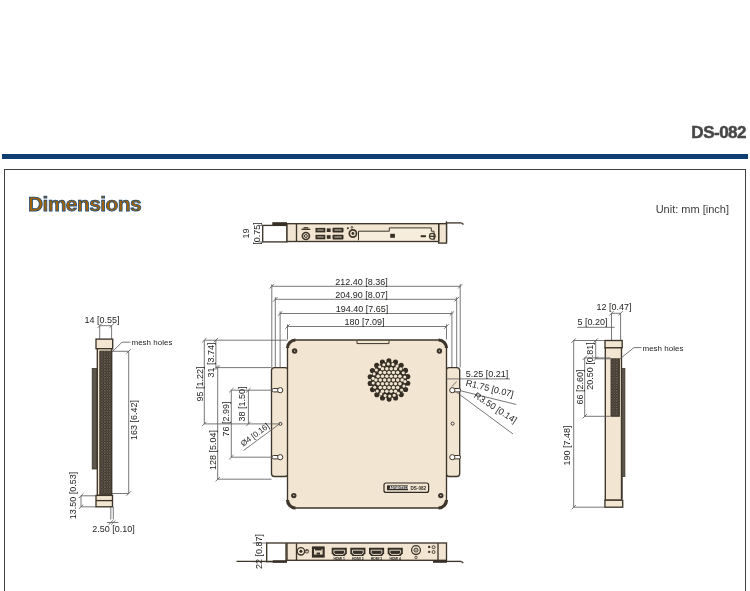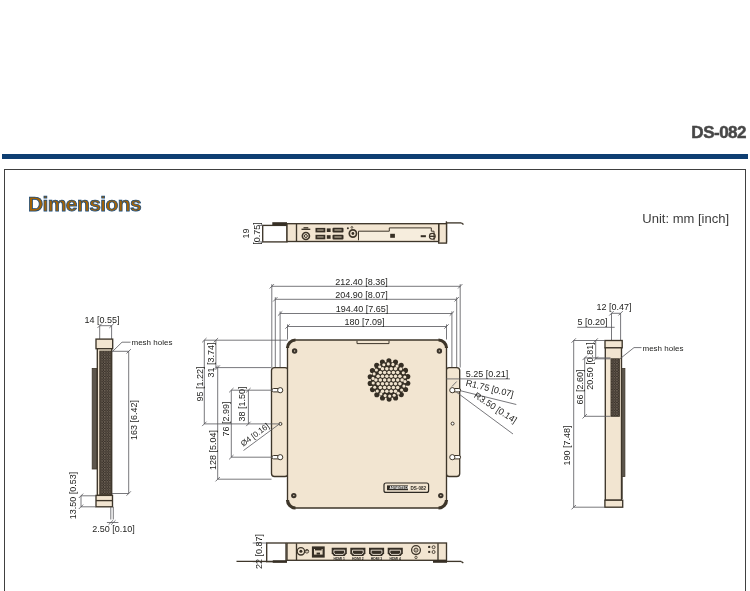--- a/index.html
+++ b/index.html
@@ -2,21 +2,21 @@
 <html><head>
 <meta charset="utf-8">
 <style>
   html, body { margin:0; padding:0; width:750px; height:591px; background:#ffffff; overflow:hidden; }
   * { box-sizing:border-box; }
   body { font-family:"Liberation Sans", sans-serif; position:relative; }
   .ds { position:absolute; top:123px; right:4px; font-size:17px; font-weight:bold; color:#474747; letter-spacing:-0.5px; -webkit-text-stroke:0.5px #474747; }
   .blueline { position:absolute; left:2px; top:154px; width:746px; height:5px; background:#0e3e72; }
   .box { position:absolute; left:4px; top:169px; width:742px; height:430px; border:1.6px solid #404040; background:#ffffff; }
   .dimh { position:absolute; left:28px; top:192px; font-size:21px; font-weight:bold; color:#a16207; letter-spacing:-0.6px; -webkit-text-stroke:0.75px #15497d; }
-  .unit { position:absolute; right:21px; top:202.5px; font-size:13px; color:#3c3c3c;margin-top:8px; }
+  .unit { position:absolute; right:21px; top:202.5px; font-size:11px; color:#3c3c3c; }
   svg text { font-family:"Liberation Sans", sans-serif; }
   .dim { stroke:#55565a; stroke-width:0.8; }
   .out { stroke:#3e362a; stroke-width:1.35; }
 </style>
 </head>
 <body>
 <div class="box"></div>
 <div class="ds">DS-082</div>
 <div class="blueline"></div>
 <div class="dimh">Dimensions</div>

